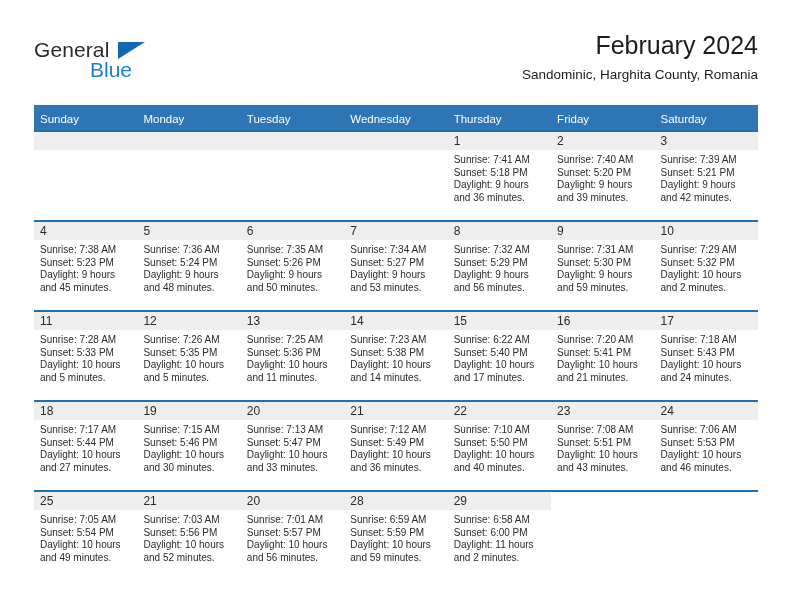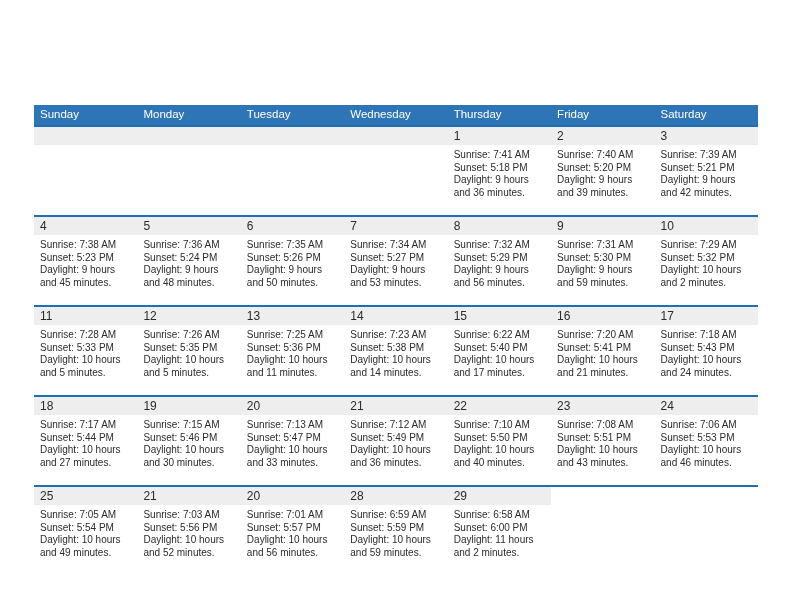--- a/index.html
+++ b/index.html
@@ -90,21 +90,21 @@
     width: 724px;
     border-collapse: collapse;
     table-layout: fixed;
   }
   .calendar th {
     background: #2e75b6;
     color: #ffffff;
     font-size: 11.5px;
     font-weight: normal;
     text-align: left;
-    padding: 3px 0 5px 6px;
+    padding: 8px 0 5px 6px;
     height: 10px;
     border: none;
   }
   .calendar td {
     vertical-align: top;
     padding: 0;
     border: none;
     border-top: 2px solid #1f6fb5;
     height: 88px;
     width: 103.4px;
@@ -141,21 +141,30 @@
     white-space: nowrap;
   }
 </style>
 </head>
 <body>
 
 <div class="page">
 
   <div class="header">
 
-
+    <div class="brand">
+      <span class="brand-general">General</span>
+      <span class="brand-triangle"></span>
+      <span class="brand-blue">Blue</span>
+    </div>
+
+    <div class="title-block">
+      <div class="cal-title">February 2024</div>
+      <div class="cal-subtitle">Sandominic, Harghita County, Romania</div>
+    </div>
 
   </div>
 
   <table class="calendar">
     <thead>
       <tr id="weekday-row">
           <th>Sunday</th>
           <th>Monday</th>
           <th>Tuesday</th>
           <th>Wednesday</th>

